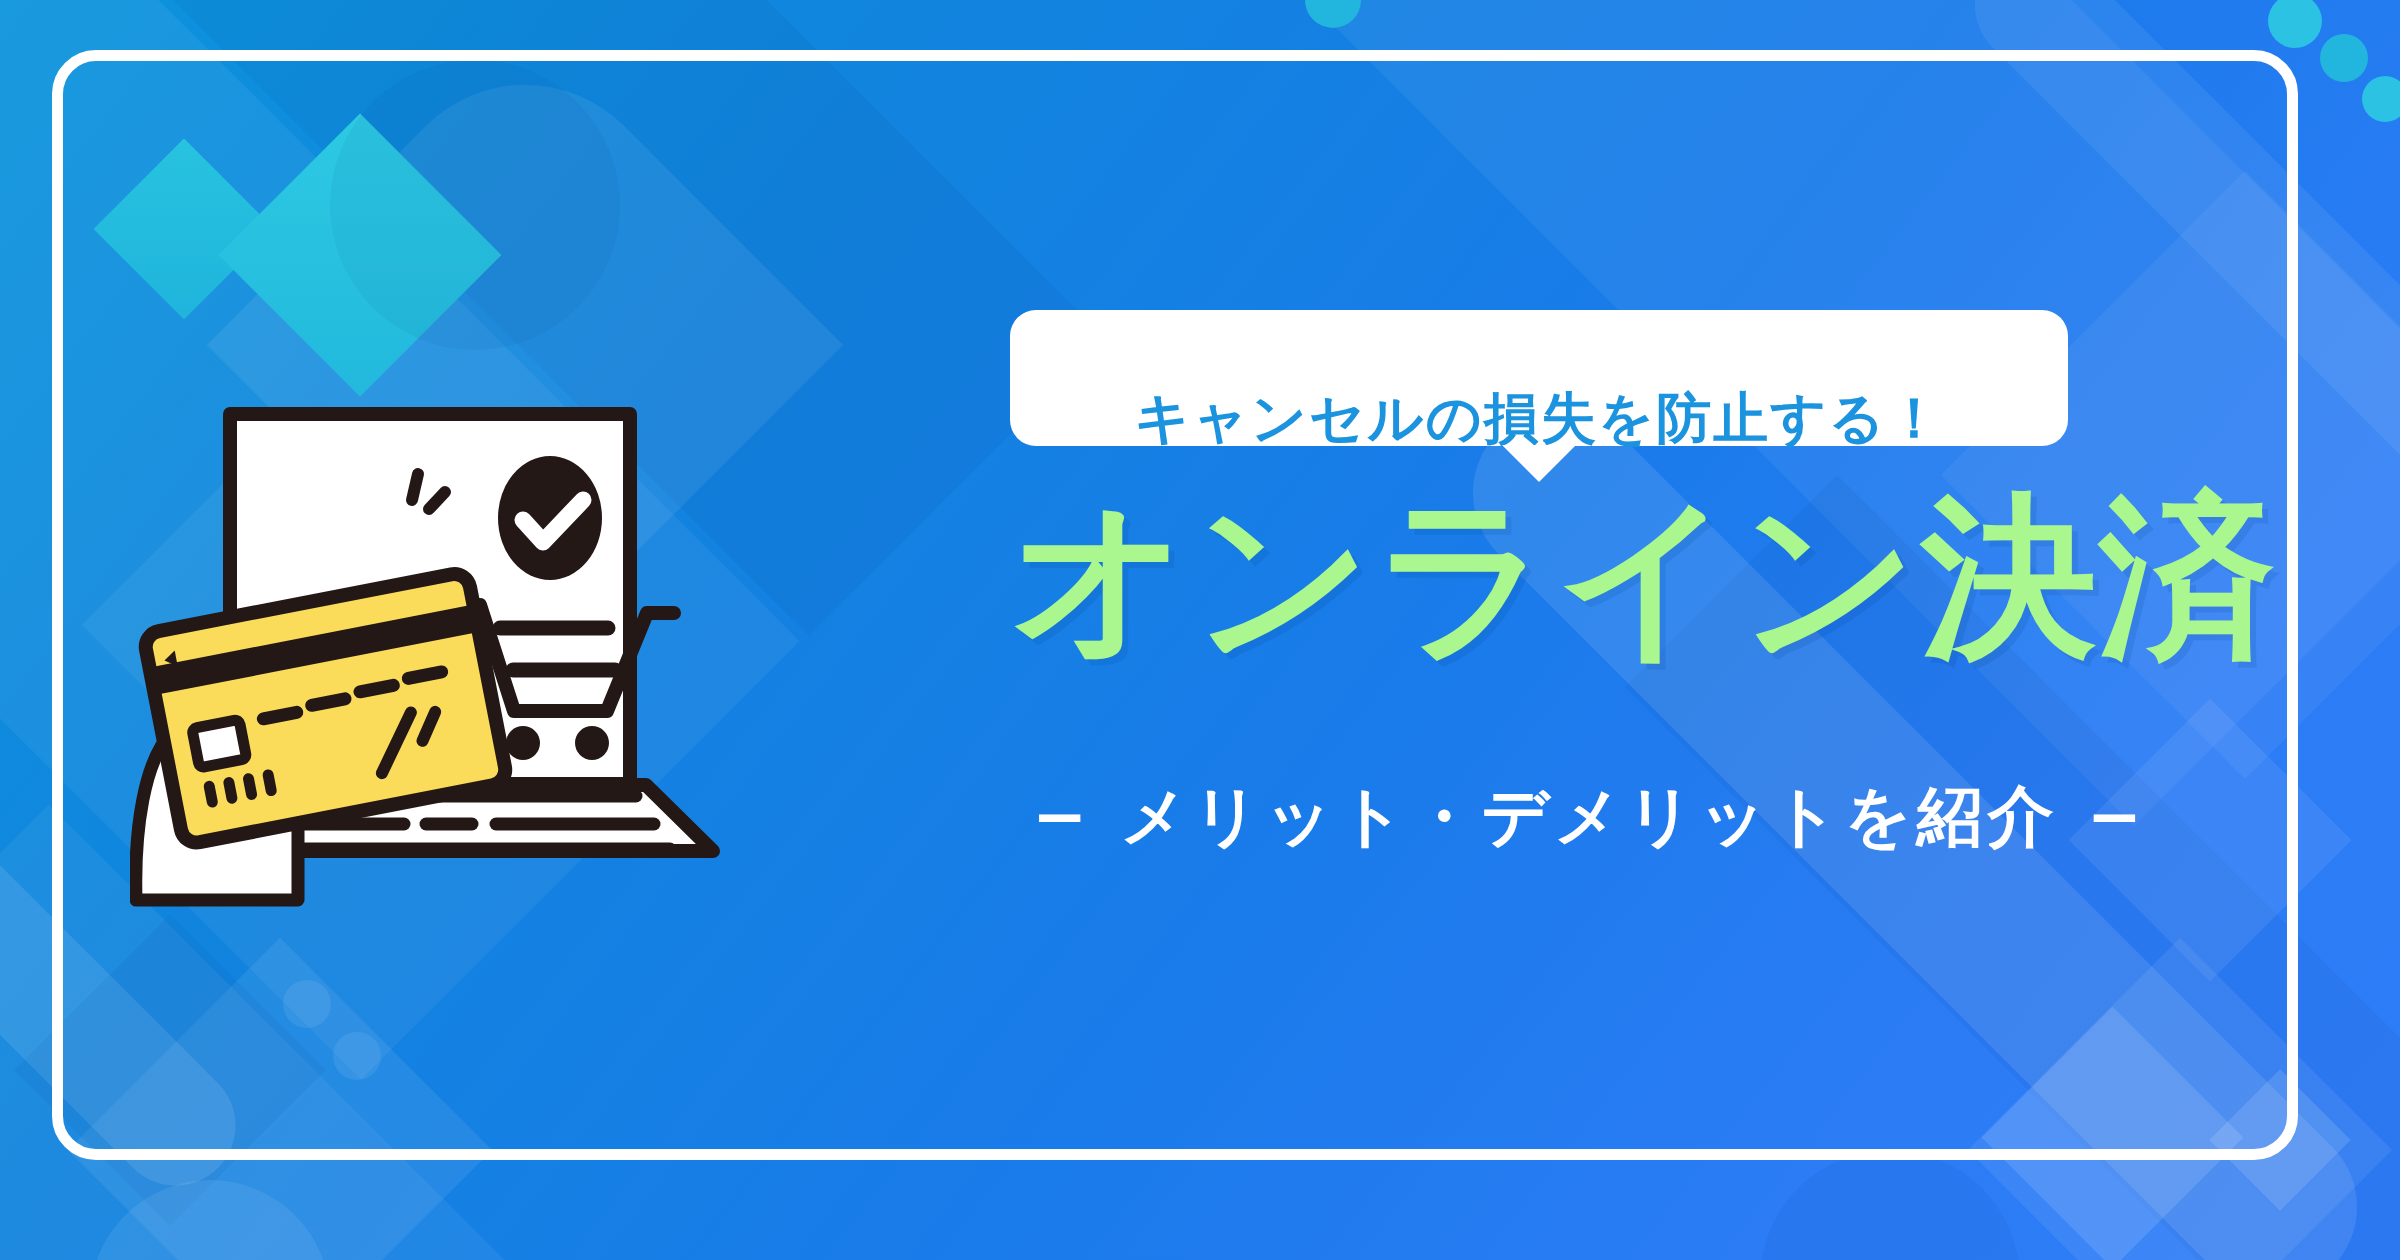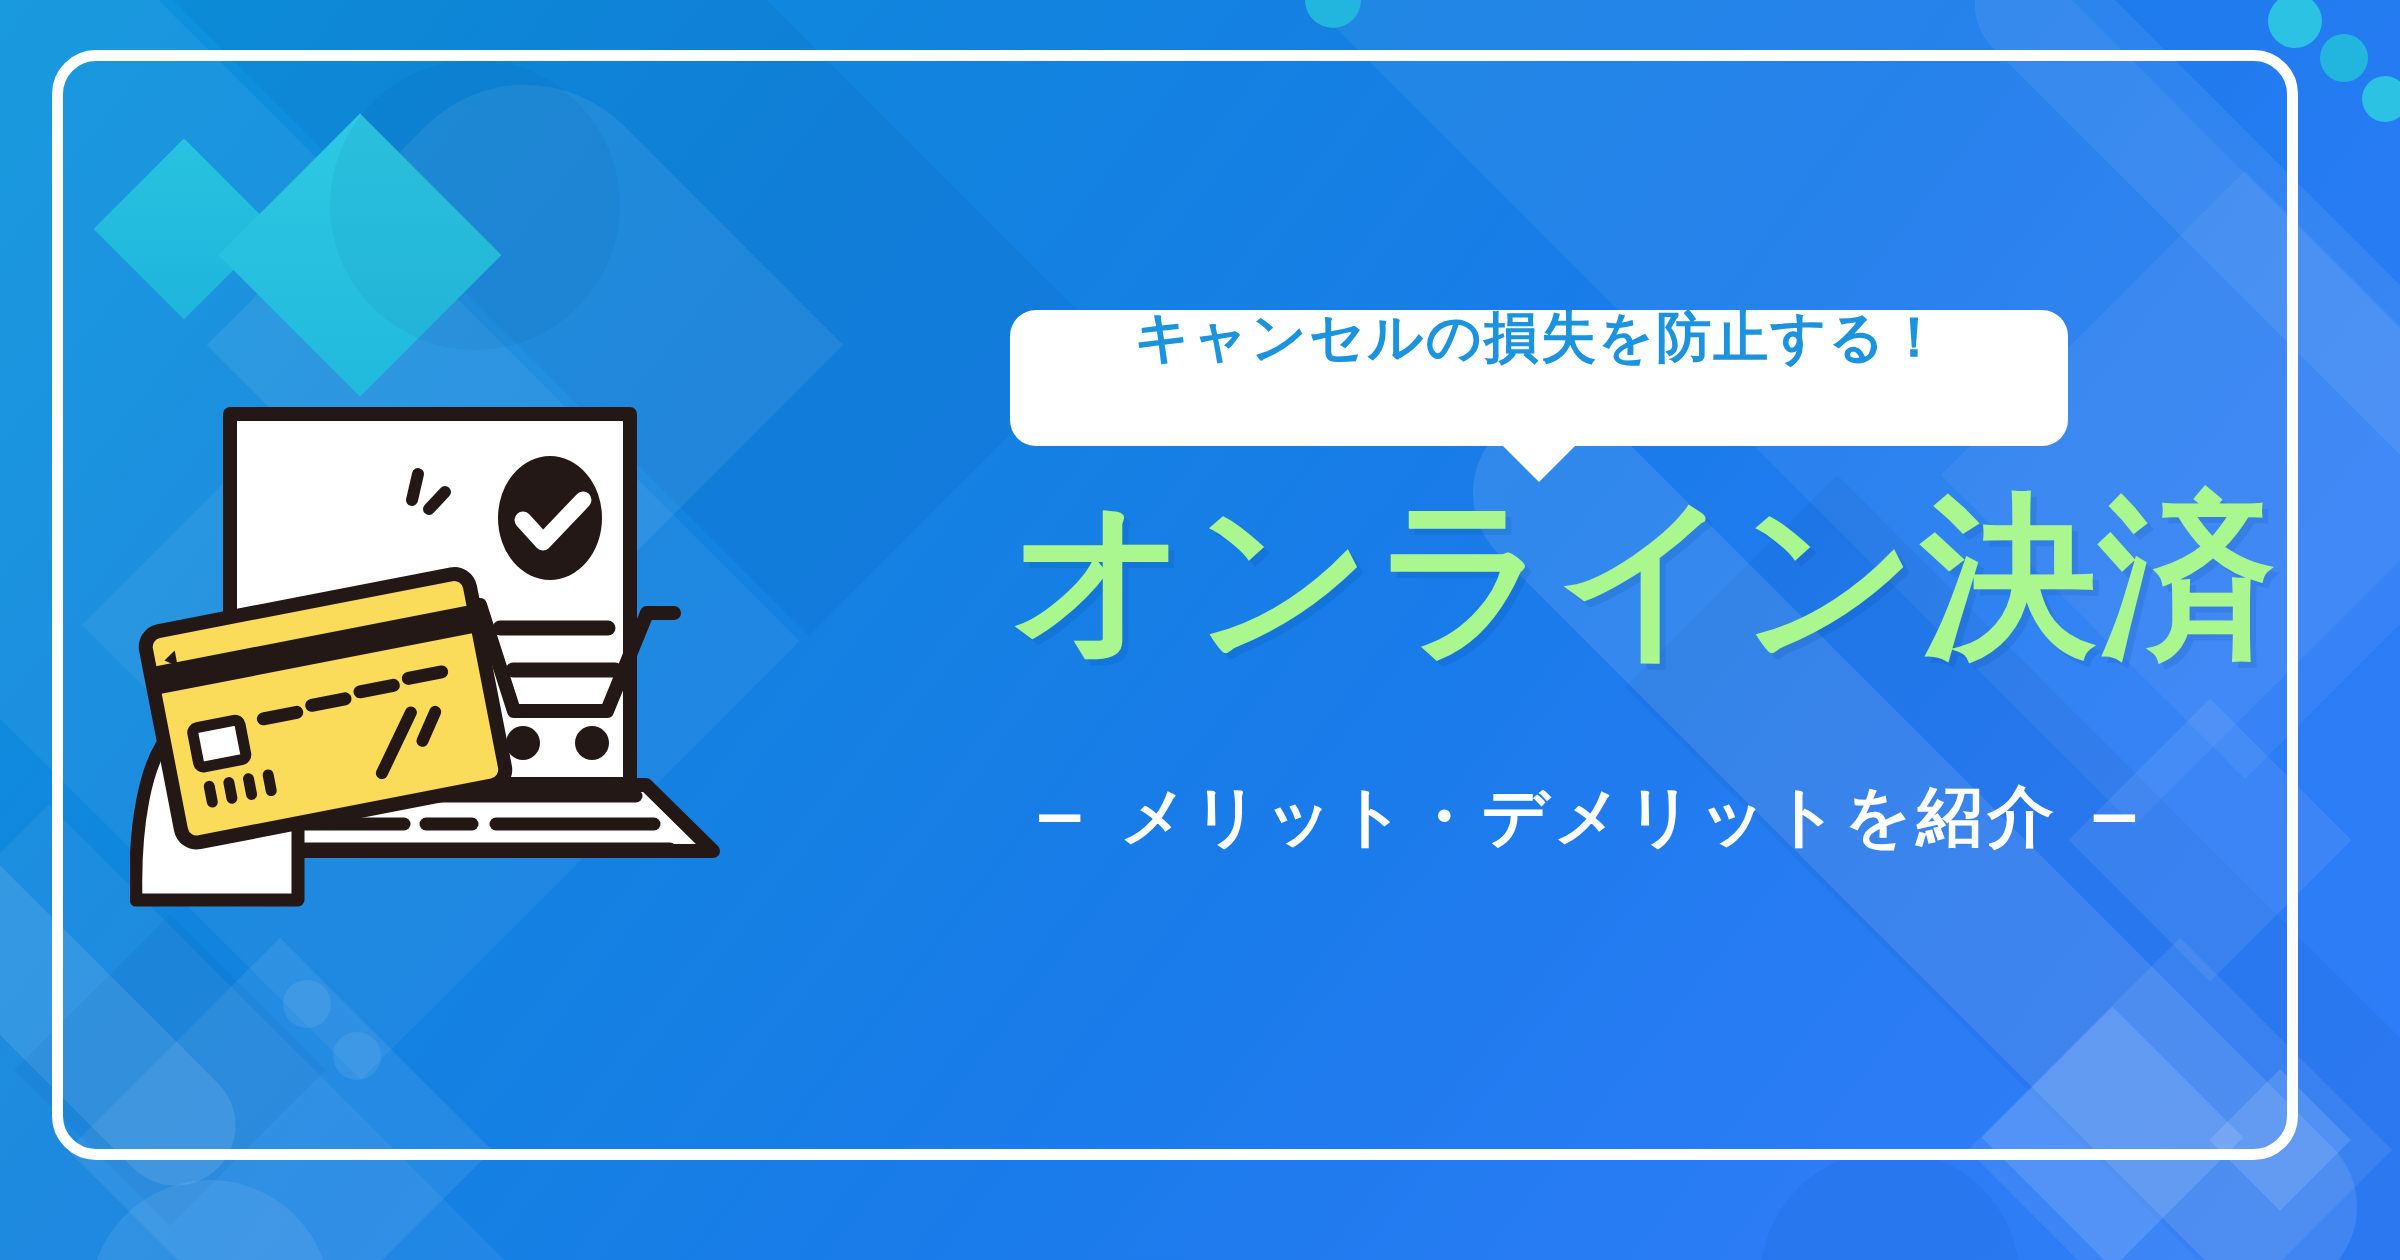--- a/index.html
+++ b/index.html
@@ -81,21 +81,21 @@
     width: 1110px;
   }
 
   .bubble {
     position: relative;
     background: #FFFFFF;
     border-radius: 26px;
     height: 136px;
     width: 1058px;
     display: flex;
-    align-items: flex-start;
+    align-items: flex-end;
     justify-content: center;
     box-sizing: border-box;
   }
   .bubble-text {
     color: #1B93DE;
     font-size: 55px;
     font-weight: bold;
     letter-spacing: 2px;
     white-space: nowrap;
     line-height: 1;

